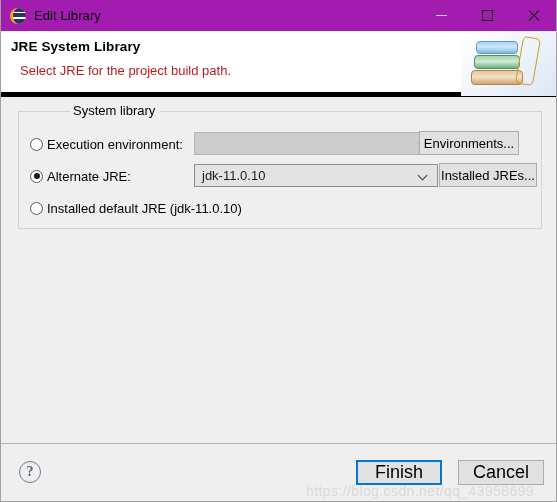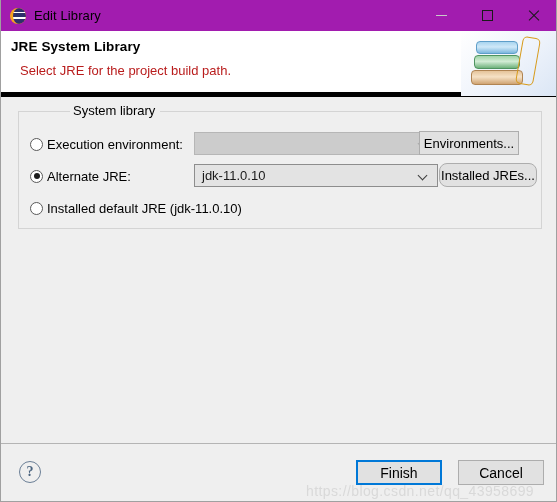--- a/index.html
+++ b/index.html
@@ -262,21 +262,21 @@
     border: 1px solid #adadad;
     font-size: 13px;
     color: #000000;
     display: flex;
     align-items: center;
     justify-content: center;
     padding: 0 8px;
     white-space: nowrap;
   }
   .btn-env { left: 400px; top: -1px; width: 100px; }
-  .btn-jre { left: 420px; top: -1px; width: 80px; border-radius: 8px; }
+  .btn-jre { left: 420px; top: -1px; width: 80px; }
 
   
   .footer {
     height: 58px;
     background: #efefef;
     border-top: 1px solid #b4b4b4;
     position: relative;
     flex: 0 0 auto;
   }
   .help-icon {
@@ -293,21 +293,21 @@
     justify-content: center;
     font-family: "Liberation Serif", serif;
     background: #efefef;
   }
   .foot-btn {
     position: absolute;
     top: 16px;
     width: 86px; height: 25px;
     background: #e1e1e1;
     border: 1px solid #adadad;
-    font-size: 14px;
+    font-size: 18px;
     color: #000000;
     display: flex;
     align-items: center;
     justify-content: center;
   }
   .btn-finish {
     left: 355px;
     border: 2px solid #0078d7;
     background: #e1e1e1;
   }

